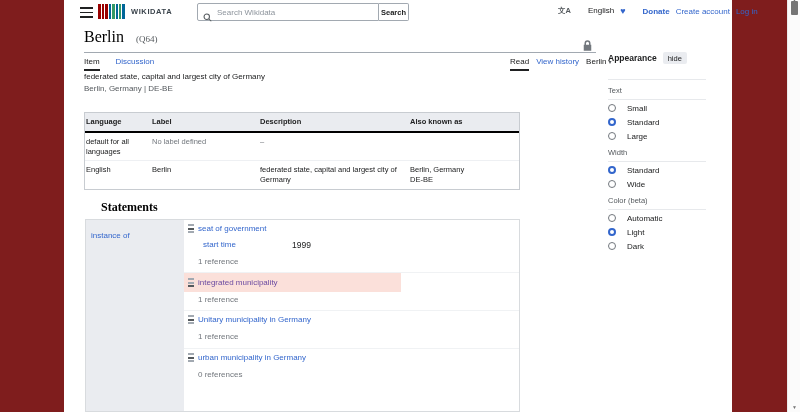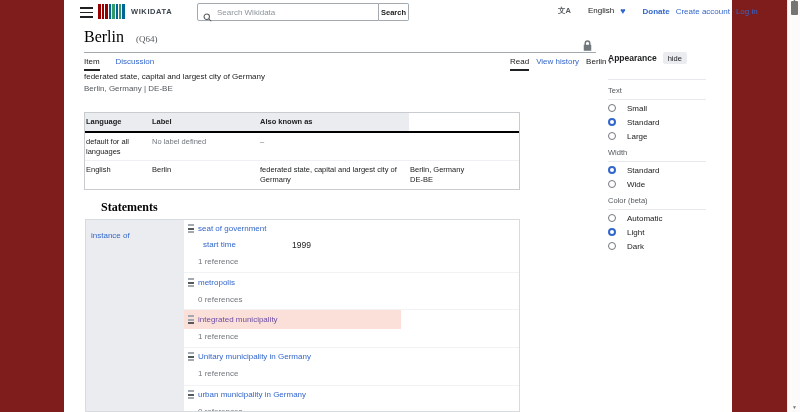--- a/index.html
+++ b/index.html
@@ -161,20 +161,21 @@
       <span class="tab plain"><span>Berlin</span><span class="chev">▾</span></span>
     </div>
 
     <div class="description">federated state, capital and largest city of Germany</div>
     <div class="aliases">Berlin, Germany | DE-BE</div>
 
     <div class="terms-table">
       <div class="t-row t-head">
         <div class="t-cell">Language</div>
         <div class="t-cell">Label</div>
+        <div class="t-cell">Description</div>
         <div class="t-cell">Also known as</div>
       </div>
       <div class="t-body">
         <div class="t-row">
           <div class="t-cell">default for all languages</div>
           <div class="t-cell muted">No label defined</div>
           <div class="t-cell muted">–</div>
           <div class="t-cell"></div>
         </div>
         <div class="t-row">
@@ -204,31 +205,20 @@
                 <i></i>
                 <i></i>
               </span>
             <span class="value-link">seat of government</span>
           </div>
           <span class="qual-prop" style="top:20px;">start time</span>
           <span class="qual-val" style="top:20px;">1999</span>
           <span class="refs" style="top:37px;">1 reference</span>
         </div>
 
-        <div class="statement" style="height:37px;">
-          <div class="snak" style="top:5px;">
-            <span class="rank normal">
-                <i></i>
-                <i></i>
-                <i></i>
-              </span>
-            <span class="value-link">metropolis</span>
-          </div>
-          <span class="refs" style="top:22px;">0 references</span>
-        </div>
 
         <div class="statement" style="height:38px;">
           <div class="highlight"></div>
           <div class="snak" style="top:5px;">
             <span class="rank deprecated">
                 <i></i>
                 <i></i>
                 <i></i>
               </span>
             <span class="value-link visited">integrated municipality</span>

